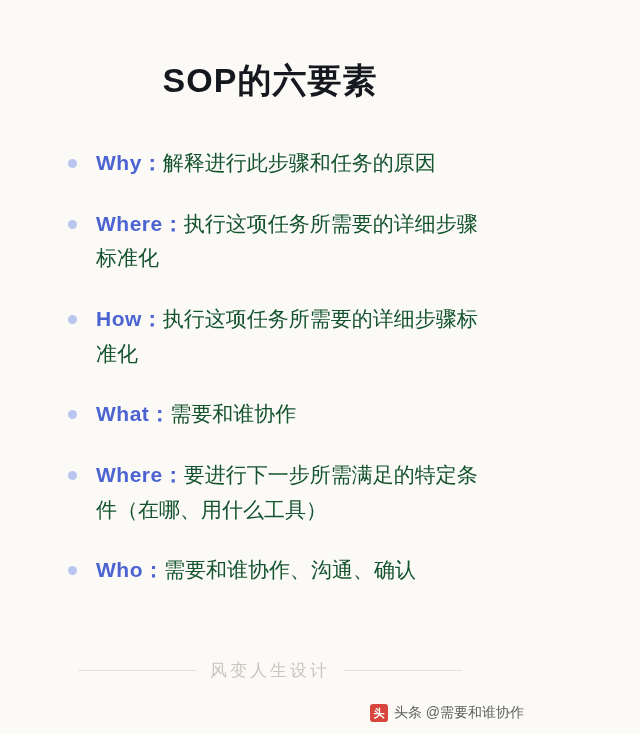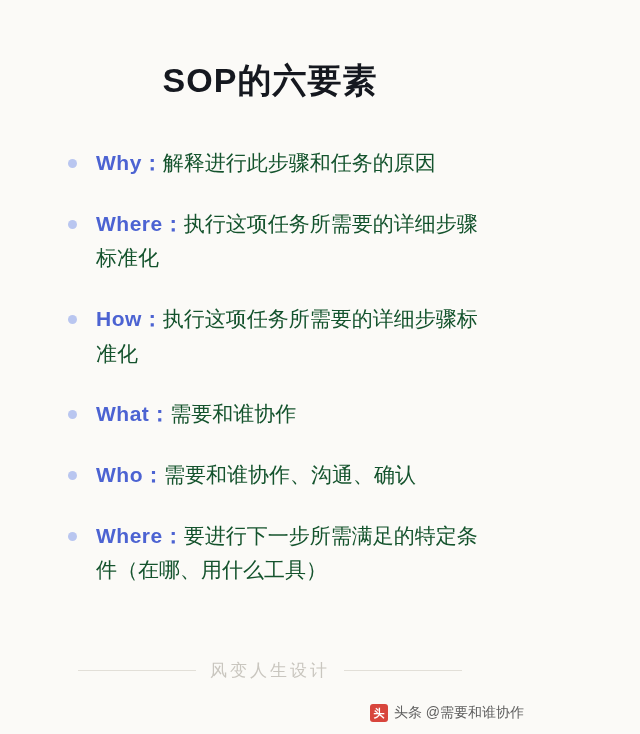--- a/index.html
+++ b/index.html
@@ -133,26 +133,26 @@
       <span class="key">How</span><span class="colon">：</span><span class="val">执行这项任务所需要的详细步骤标准化</span>
     </li>
 
     <li class="item">
       <span class="bullet"></span>
       <span class="key">What</span><span class="colon">：</span><span class="val">需要和谁协作</span>
     </li>
 
     <li class="item">
       <span class="bullet"></span>
-      <span class="key">Who</span><span class="colon">：</span><span class="val">需要和谁协作、沟通、确认</span>
+      <span class="key">Where</span><span class="colon">：</span><span class="val">要进行下一步所需满足的特定条件（在哪、用什么工具）</span>
     </li>
 
     <li class="item">
       <span class="bullet"></span>
-      <span class="key">Where</span><span class="colon">：</span><span class="val">要进行下一步所需满足的特定条件（在哪、用什么工具）</span>
+      <span class="key">Who</span><span class="colon">：</span><span class="val">需要和谁协作、沟通、确认</span>
     </li>
 
   </ul>
 
   <div class="footer">
     <span class="rule"></span>
     <span class="watermark">风变人生设计</span>
     <span class="rule"></span>
   </div>
 

